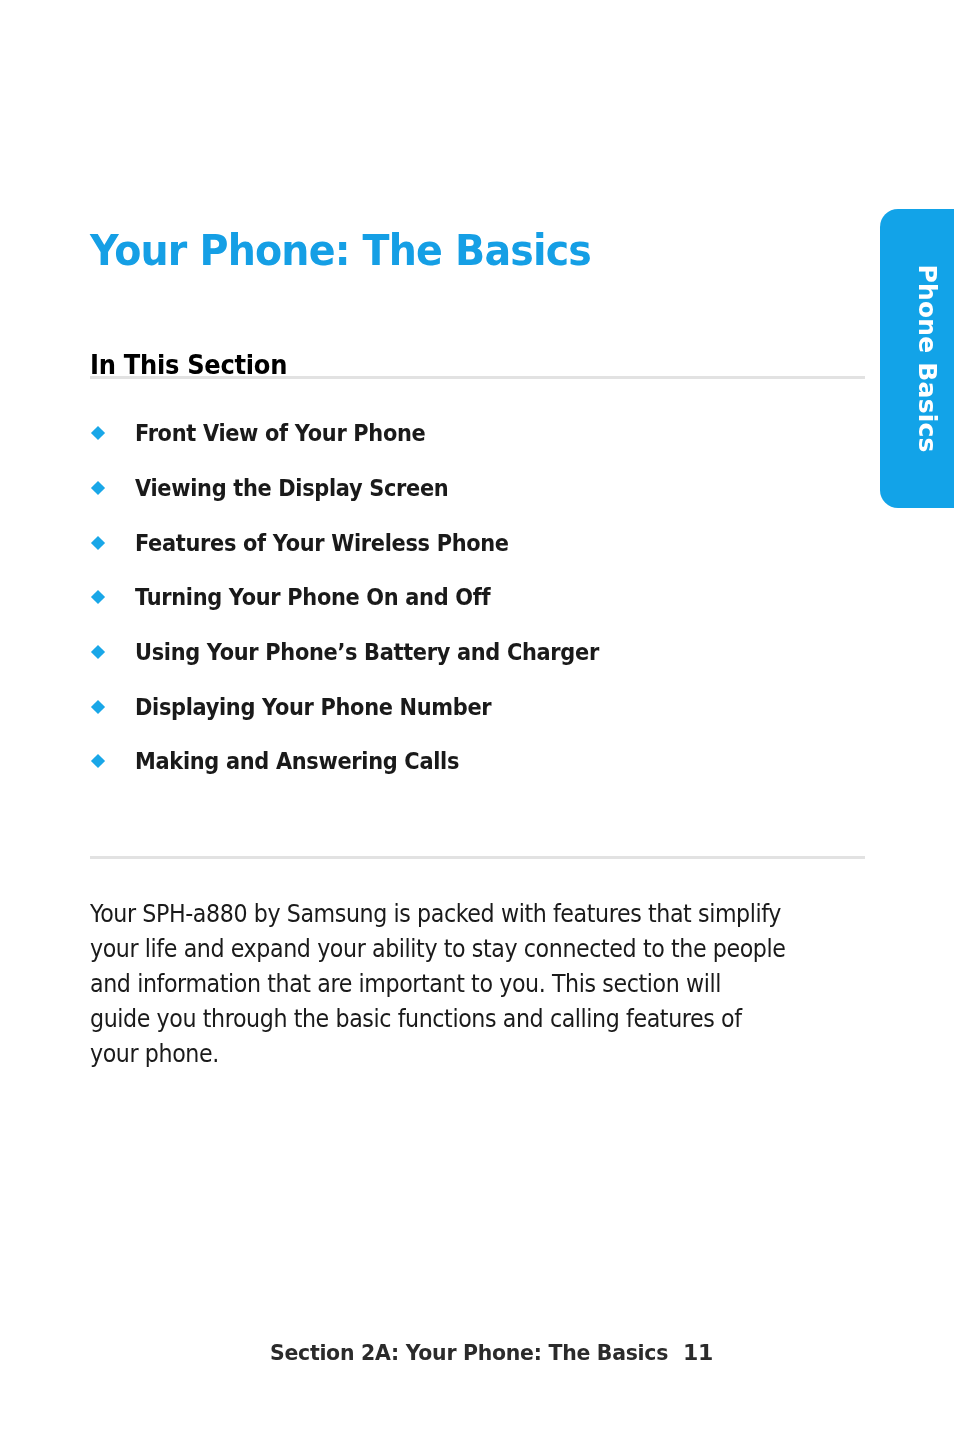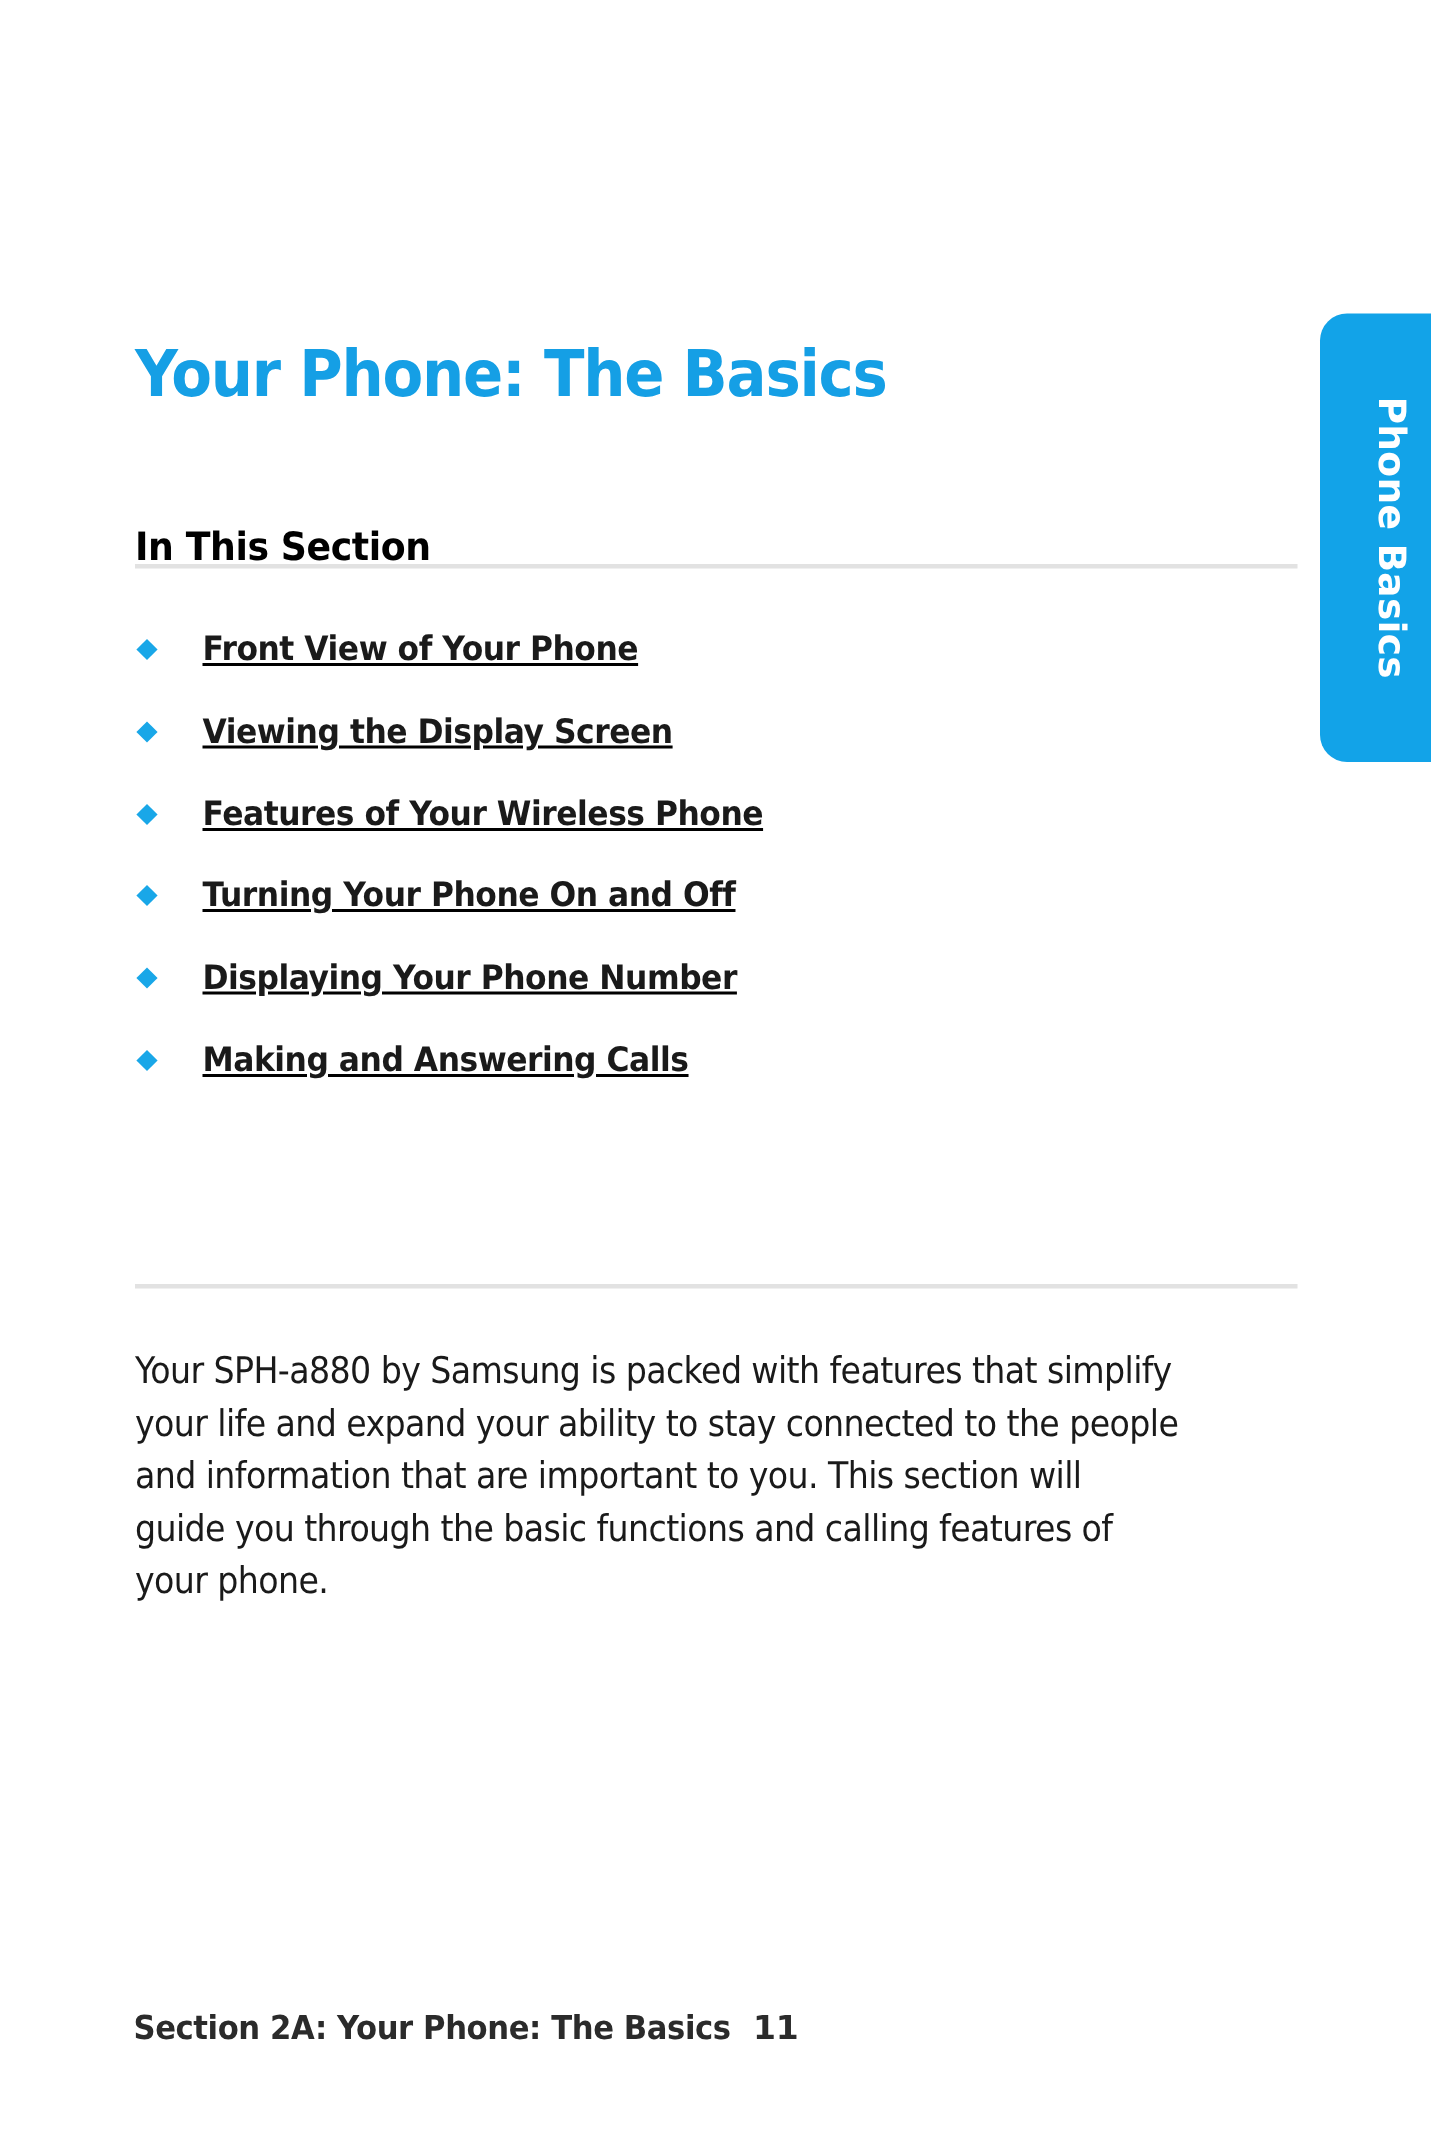--- a/index.html
+++ b/index.html
@@ -113,21 +113,20 @@
     width: 776px;
     margin: 0;
     padding: 0;
     list-style: none;
   }
   .toc-item {
     position: relative;
     height: 54.7px;
     display: flex;
     align-items: center;
-    text-decoration: underline;
   }
   .toc-bullet {
     position: absolute;
     left: 3px;
     top: 50%;
     margin-top: -5px;
     width: 10px;
     height: 10px;
     background: #19a7e8;
     transform: rotate(45deg);
@@ -162,21 +161,21 @@
   }
 
   
   .footer {
     position: absolute;
     left: 74px;
     right: 60px;
     top: 1340px;
     display: flex;
     align-items: baseline;
-    justify-content: flex-start;
+    justify-content: center;
     font-family: "DejaVu Sans", sans-serif;
     font-size: 22px;
     font-weight: bold;
     color: #2b2b2b;
   }
   .footer-left {
     letter-spacing: -0.3px;
     transform: scaleX(0.93);
     transform-origin: left baseline;
     white-space: nowrap;
@@ -214,20 +213,24 @@
     <li class="toc-item">
       <span class="toc-bullet"></span>
       <span class="toc-text">Features of Your Wireless Phone</span>
     </li>
     <li class="toc-item">
       <span class="toc-bullet"></span>
       <span class="toc-text">Turning Your Phone On and Off</span>
     </li>
     <li class="toc-item">
       <span class="toc-bullet"></span>
+      <span class="toc-text">Using Your Phone’s Battery and Charger</span>
+    </li>
+    <li class="toc-item">
+      <span class="toc-bullet"></span>
       <span class="toc-text">Displaying Your Phone Number</span>
     </li>
     <li class="toc-item">
       <span class="toc-bullet"></span>
       <span class="toc-text">Making and Answering Calls</span>
     </li>
   </ul>
 
   <div class="rule rule-bottom"></div>
 

